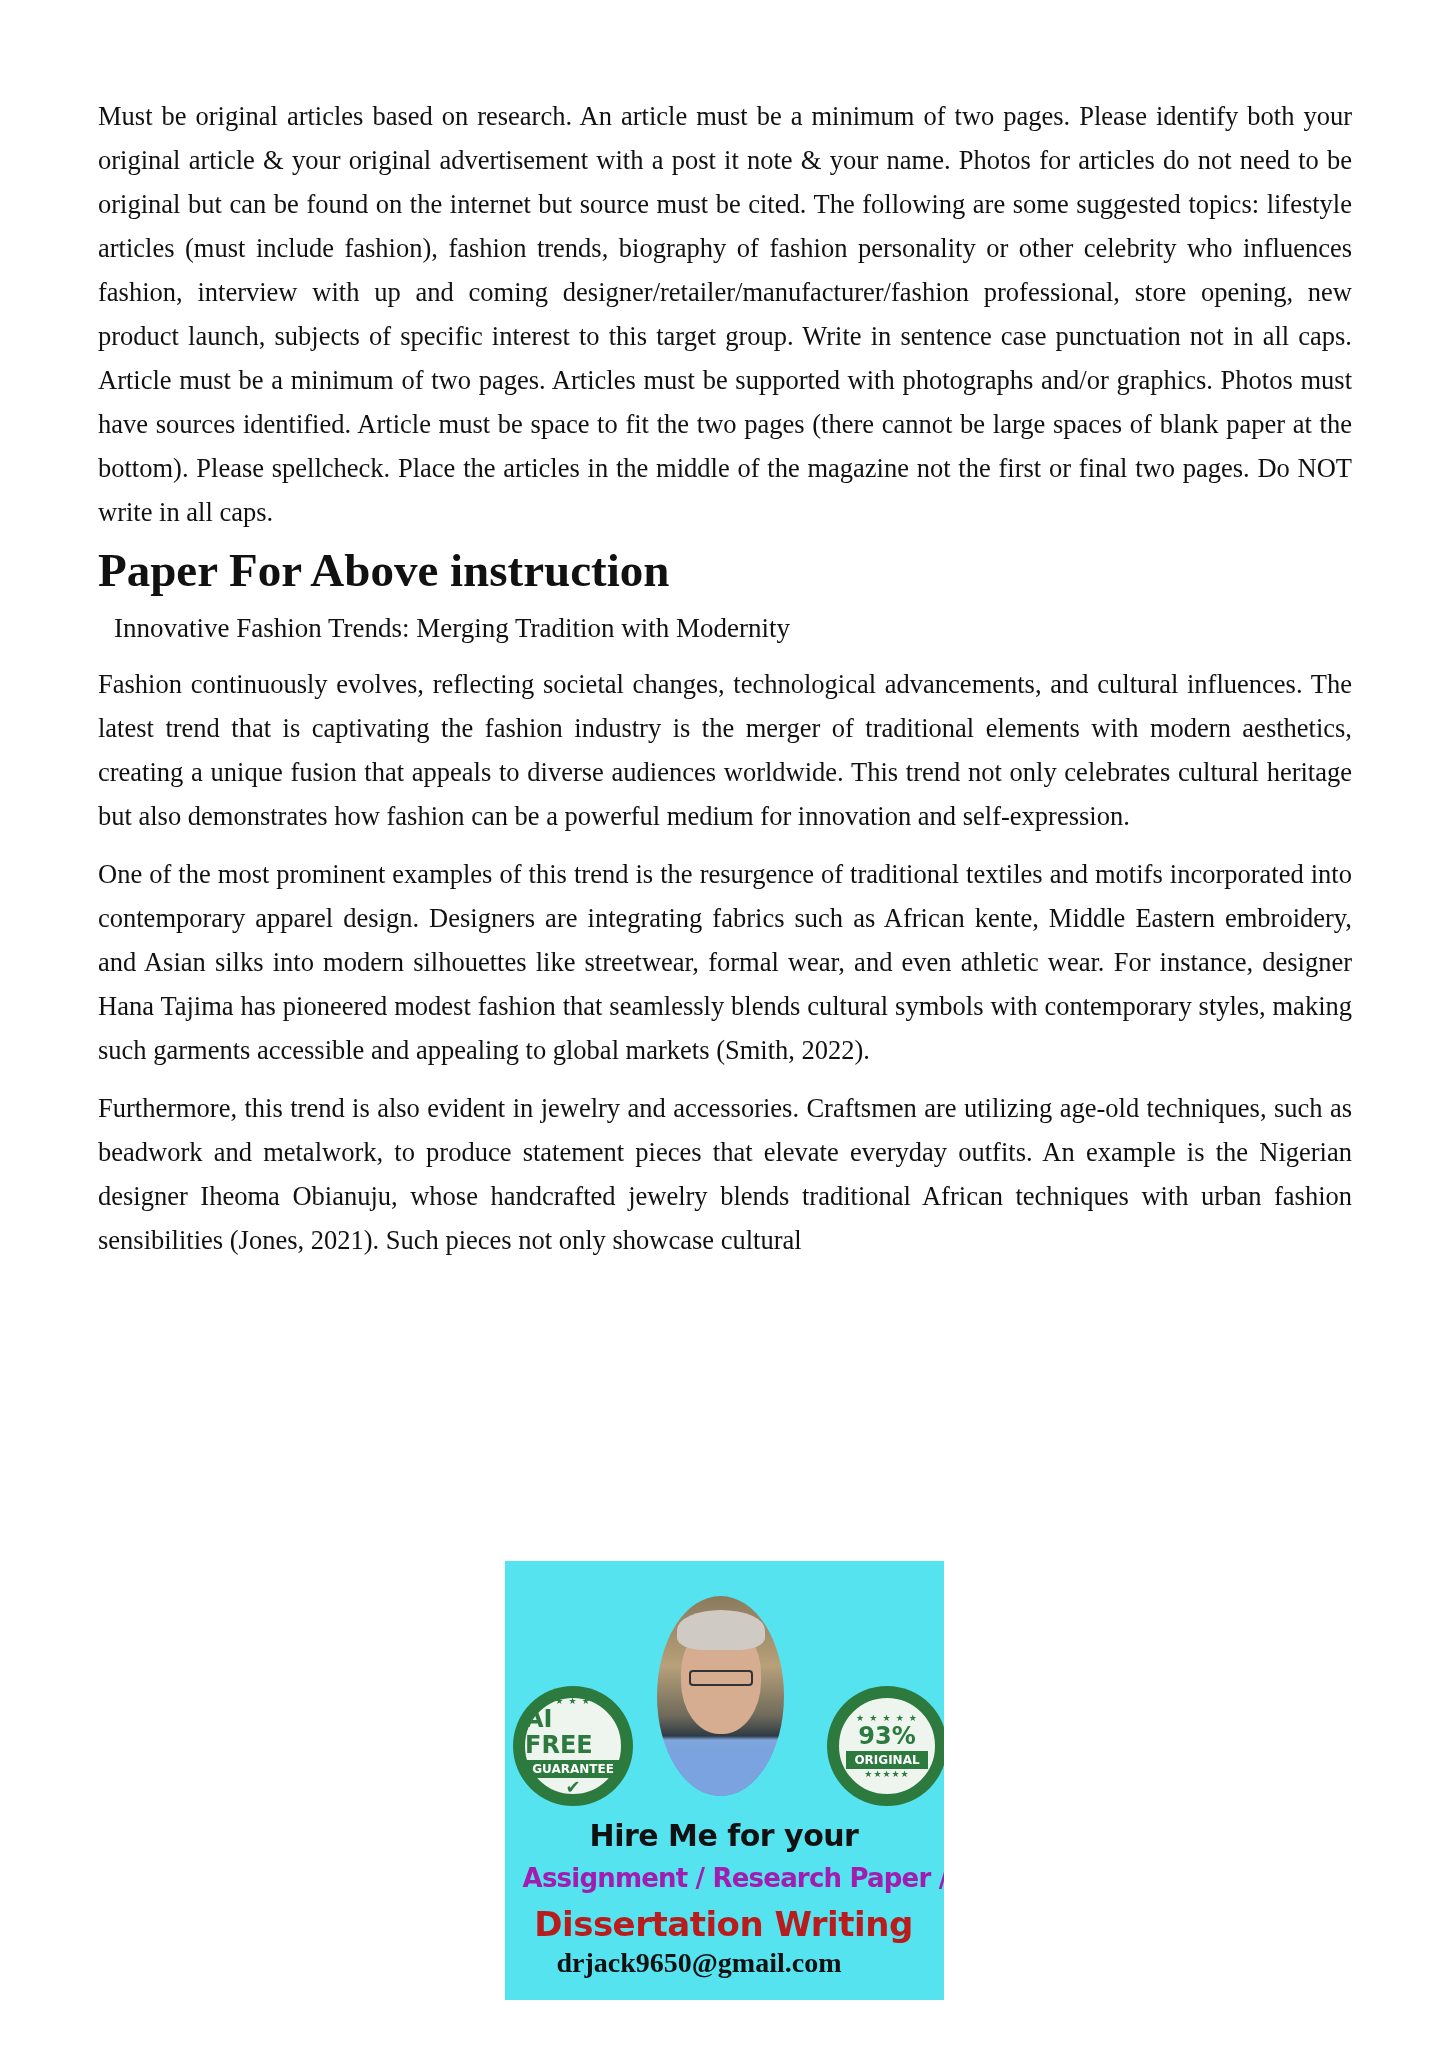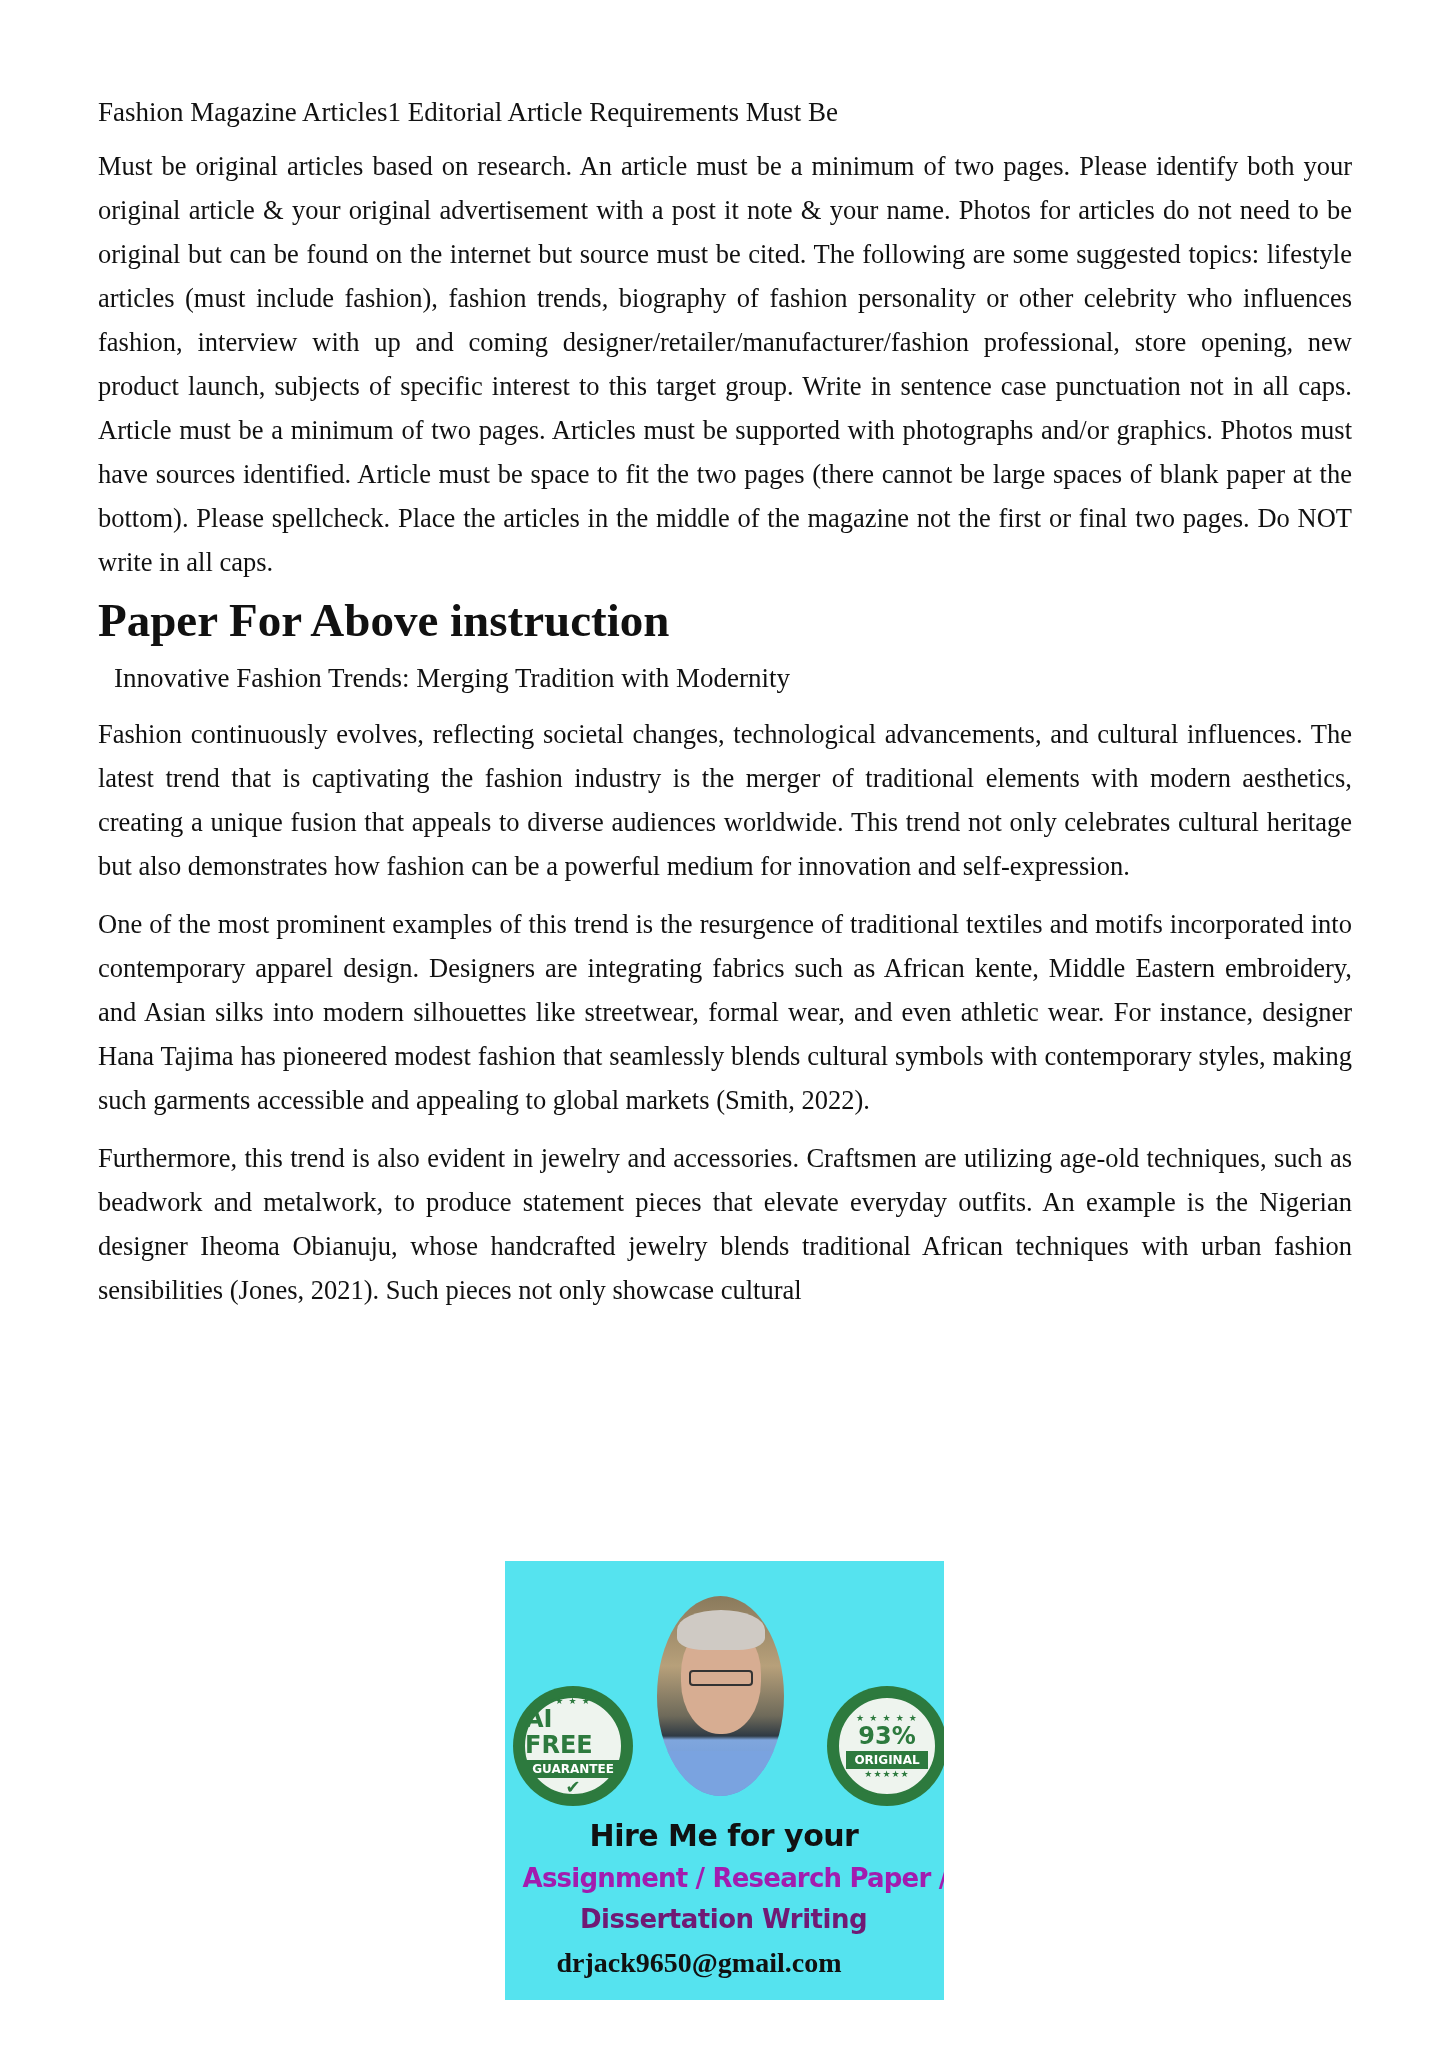--- a/index.html
+++ b/index.html
@@ -19,28 +19,27 @@
   .badge { position: absolute; width: 120px; height: 120px; border-radius: 50%; background: #2d7a3e; display: flex; align-items: center; justify-content: center; }
   .badge-inner { width: 102px; height: 102px; border-radius: 50%; background: #eef4ee; border: 3px solid #2d7a3e; box-sizing: border-box; display: flex; flex-direction: column; align-items: center; justify-content: center; color: #2d7a3e; font-weight: bold; }
   .badge-left { left: 8px; top: 125px; }
   .badge-right { left: 322px; top: 125px; }
   .badge-stars { font-size: 9px; letter-spacing: 1px; }
   .badge-big { font-size: 24px; line-height: 26px; }
   .badge-ribbon { background: #2d7a3e; color: #fff; font-size: 12px; padding: 2px 8px; margin-top: 2px; }
   .badge-check { font-size: 18px; line-height: 18px; }
   .ad-line1 { position: absolute; left: 0; width: 438px; top: 257px; text-align: center; font-size: 30px; font-weight: bold; color: #111; letter-spacing: -0.5px; }
   .ad-line2 { position: absolute; left: 17px; width: 426px; top: 302px; text-align: center; font-size: 26px; font-weight: bold; color: #a21caf; letter-spacing: -0.8px; }
-  .ad-line3 { position: absolute; left: 0; width: 437px; top: 343px; text-align: center; font-size: 26px; font-weight: bold; color: #701a75; letter-spacing: -0.5px; }
+  .ad-line3 { position: absolute; left: 0; width: 437px; top: 343px; text-align: center; font-size: 34px; font-weight: bold; color: #b91c1c; letter-spacing: -0.5px; }
   .ad-email { position: absolute; left: 0; width: 388px; top: 386px; text-align: center; font-family: "Liberation Serif", serif; font-size: 28px; font-weight: bold; color: #111; }
 </style>
 </head>
 <body>
 
 <div class="page">
-  <div class="doc-title">Fashion Magazine Articles1 Editorial Article Requirements Must Be</div>
   <p class="para first">Must be original articles based on research. An article must be a minimum of two pages. Please identify both your original article &amp; your original advertisement with a post it note &amp; your name. Photos for articles do not need to be original but can be found on the internet but source must be cited. The following are some suggested topics: lifestyle articles (must include fashion), fashion trends, biography of fashion personality or other celebrity who influences fashion, interview with up and coming designer/retailer/manufacturer/fashion professional, store opening, new product launch, subjects of specific interest to this target group. Write in sentence case punctuation not in all caps. Article must be a minimum of two pages. Articles must be supported with photographs and/or graphics. Photos must have sources identified. Article must be space to fit the two pages (there cannot be large spaces of blank paper at the bottom). Please spellcheck. Place the articles in the middle of the magazine not the first or final two pages. Do NOT write in all caps.</p>
   <h1 class="heading">Paper For Above instruction</h1>
   <div class="subtitle">Innovative Fashion Trends: Merging Tradition with Modernity</div>
   <p class="para">Fashion continuously evolves, reflecting societal changes, technological advancements, and cultural influences. The latest trend that is captivating the fashion industry is the merger of traditional elements with modern aesthetics, creating a unique fusion that appeals to diverse audiences worldwide. This trend not only celebrates cultural heritage but also demonstrates how fashion can be a powerful medium for innovation and self-expression.</p>
   <p class="para">One of the most prominent examples of this trend is the resurgence of traditional textiles and motifs incorporated into contemporary apparel design. Designers are integrating fabrics such as African kente, Middle Eastern embroidery, and Asian silks into modern silhouettes like streetwear, formal wear, and even athletic wear. For instance, designer Hana Tajima has pioneered modest fashion that seamlessly blends cultural symbols with contemporary styles, making such garments accessible and appealing to global markets (Smith, 2022).</p>
   <p class="para">Furthermore, this trend is also evident in jewelry and accessories. Craftsmen are utilizing age-old techniques, such as beadwork and metalwork, to produce statement pieces that elevate everyday outfits. An example is the Nigerian designer Iheoma Obianuju, whose handcrafted jewelry blends traditional African techniques with urban fashion sensibilities (Jones, 2021). Such pieces not only showcase cultural</p>
 </div>
 
 <div class="ad">
   <div class="portrait">

